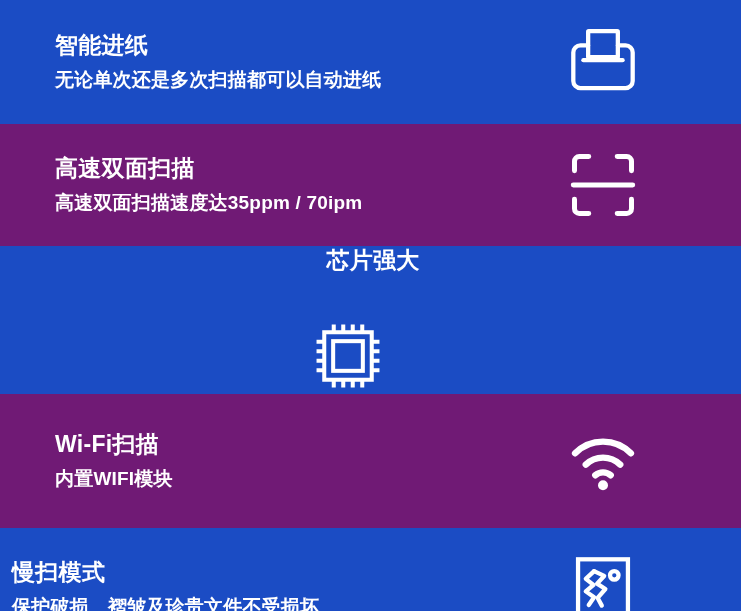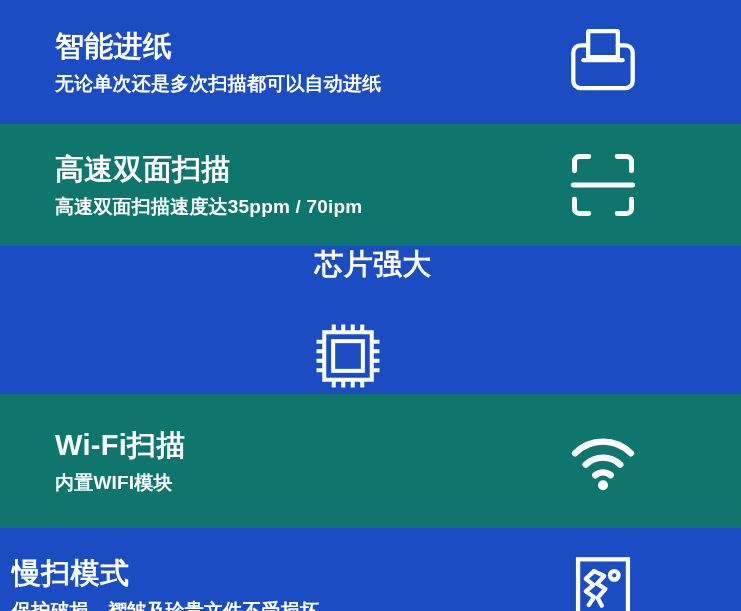--- a/index.html
+++ b/index.html
@@ -18,30 +18,30 @@
   .feature-row {
     position: relative;
     box-sizing: border-box;
     width: 741px;
     display: flex;
     align-items: center;
     justify-content: space-between;
     padding: 0 50px 0 55px;
   }
   .row-dark  { background: #1B4CC4; }
-  .row-light { background: #0f766e; }
+  .row-light { background: #701a75; }
 
   .row-text {
     display: flex;
     flex-direction: column;
     justify-content: center;
   }
   .row-title {
     color: #FFFFFF;
-    font-size: 29px;
+    font-size: 23px;
     font-weight: bold;
     line-height: 1.28;
     letter-spacing: 0.3px;
     white-space: nowrap;
   }
   .row-subtitle {
     color: #FFFFFF;
     font-size: 19px;
     font-weight: bold;
     line-height: 1.3;

